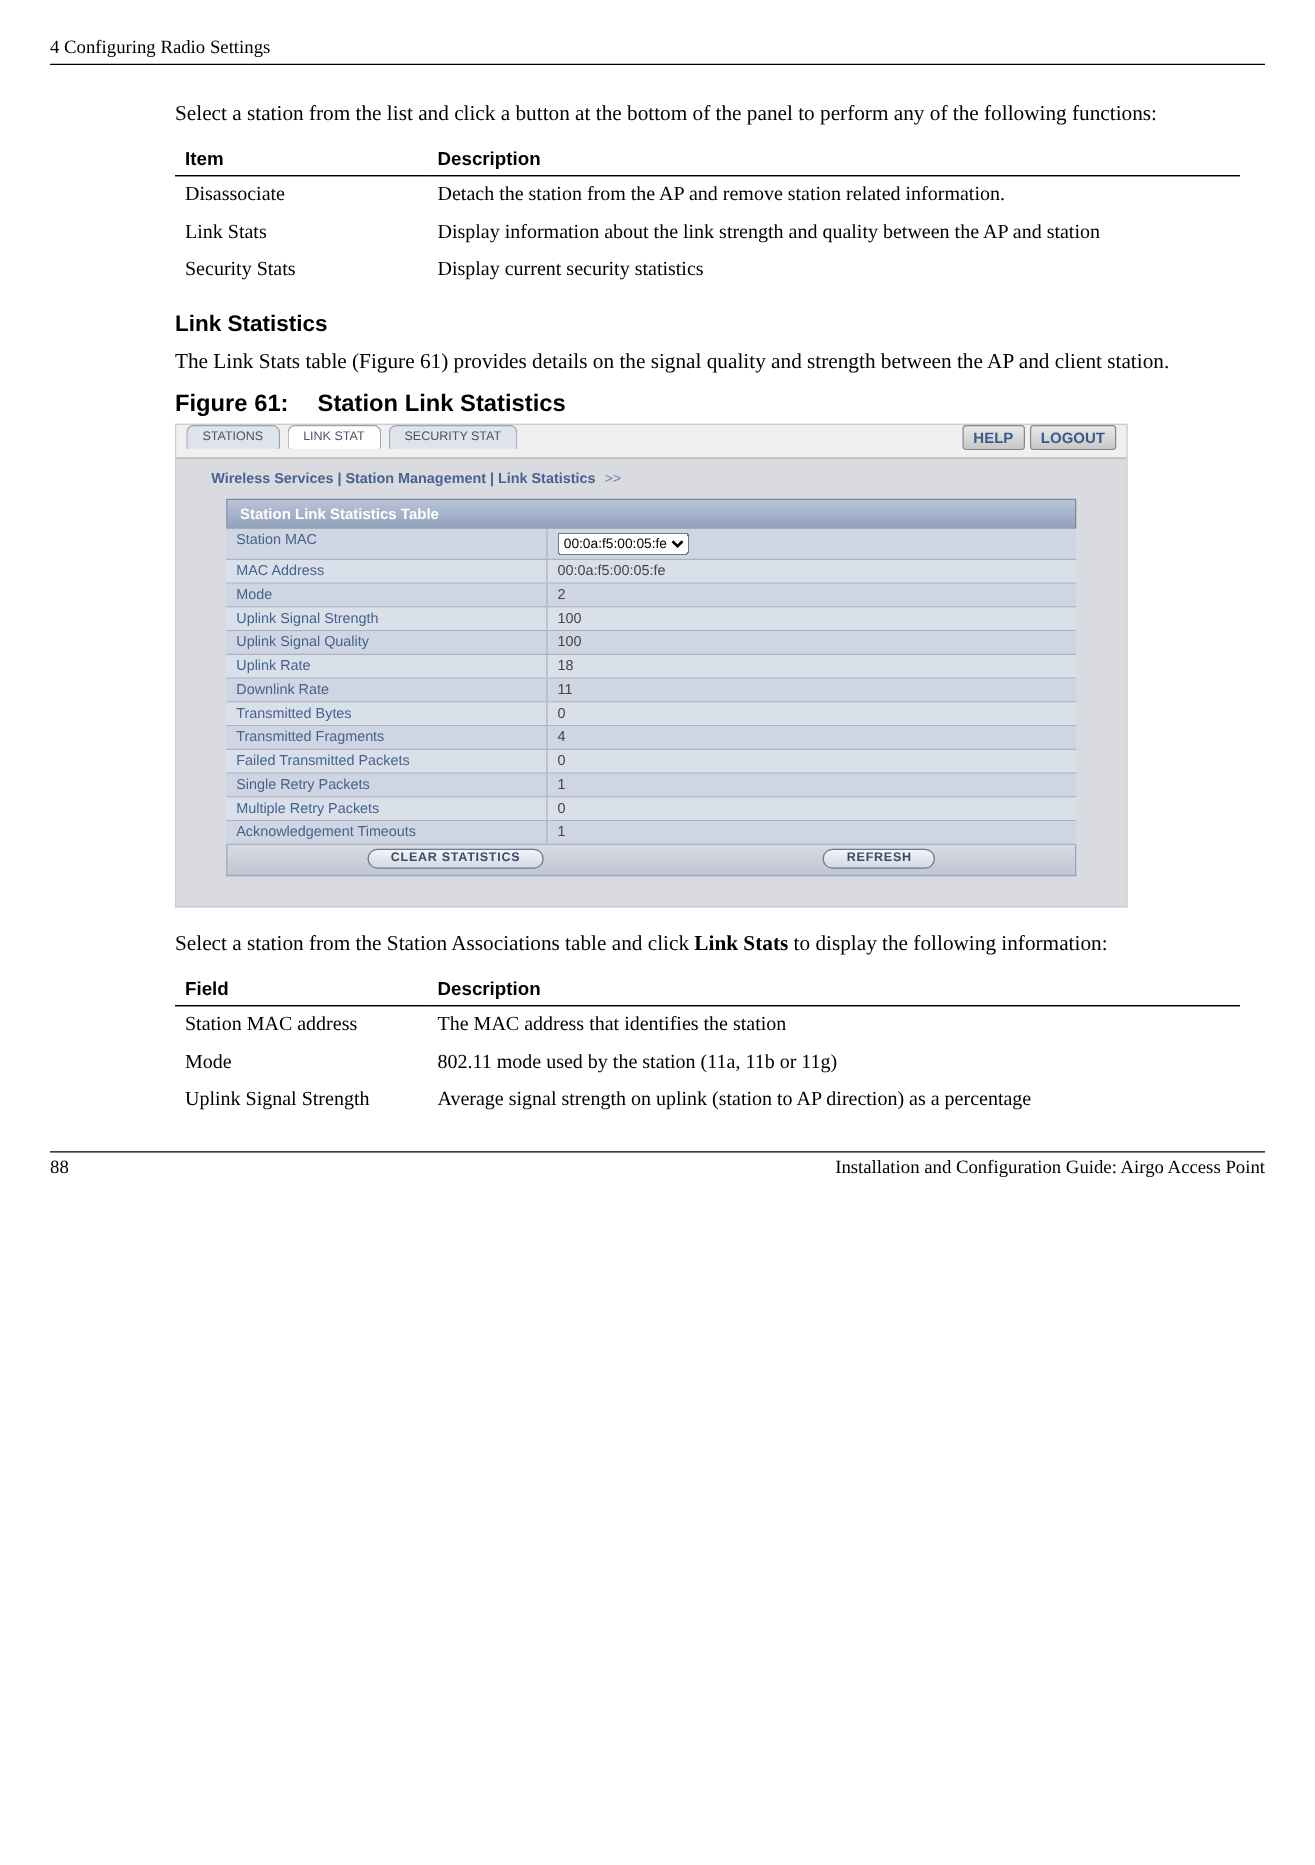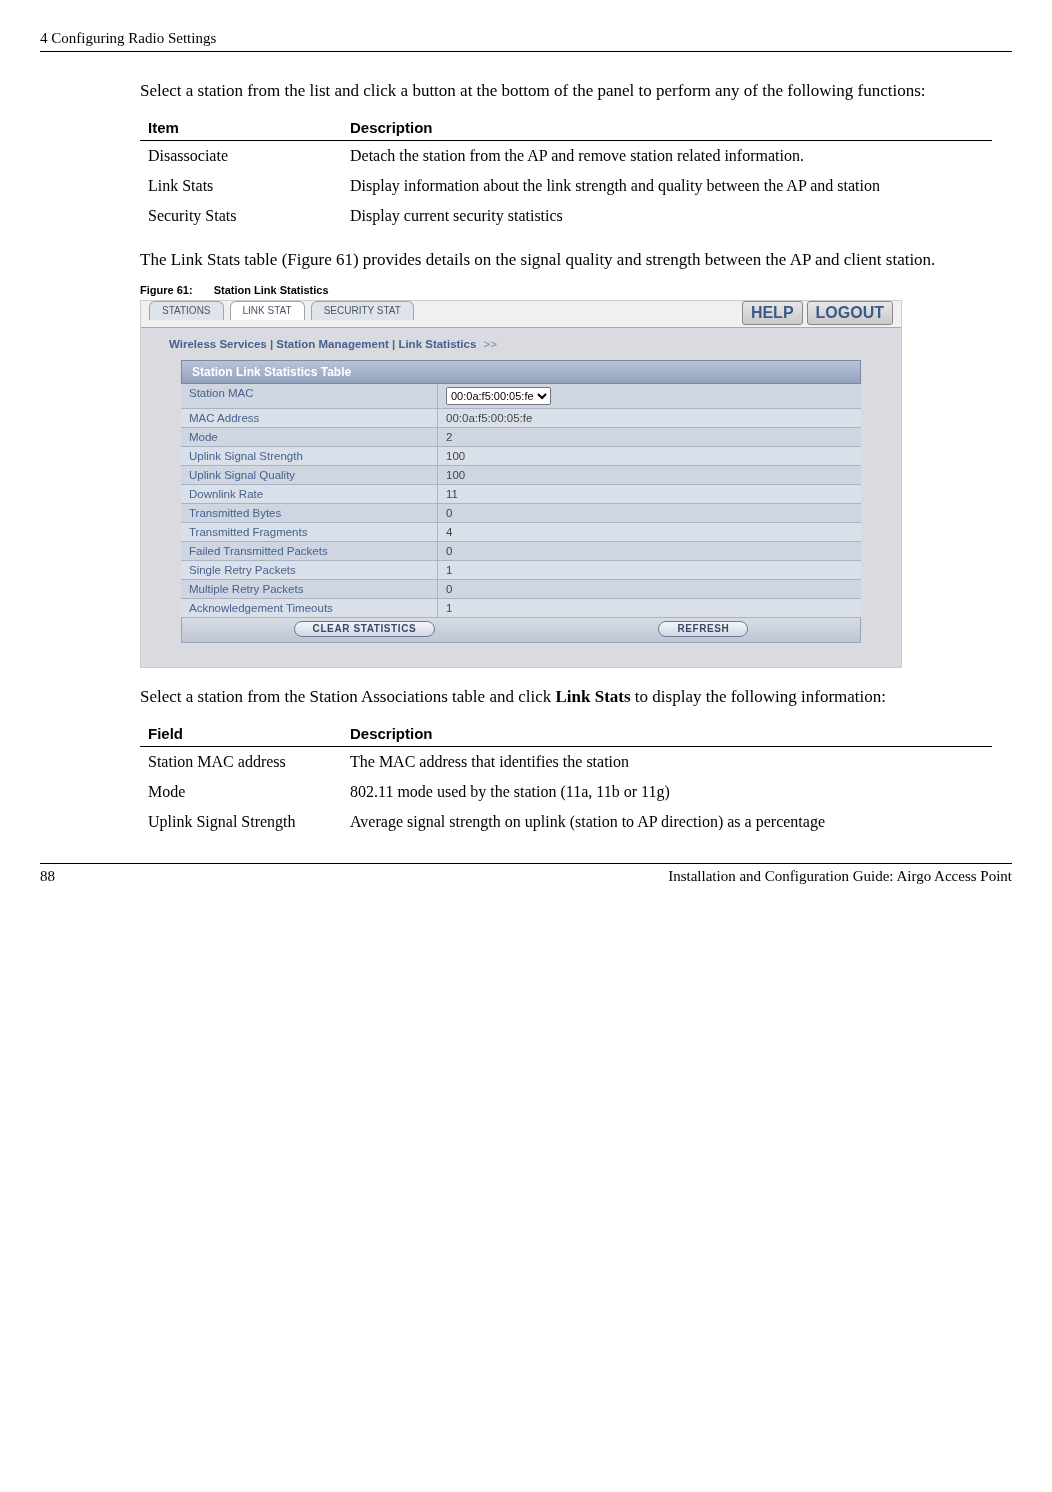--- a/index.html
+++ b/index.html
@@ -54,21 +54,21 @@
   }
   h2.subheading {
     font-family: Arial, sans-serif;
     font-weight: bold;
     font-size: 18px;
     margin: 16px 0 4px 0;
   }
   .figure-label {
     font-family: Arial, sans-serif;
     font-weight: bold;
-    font-size: 11px;
+    font-size: 19px;
     margin: 6px 0 4px 0;
   }
   .figure-title {
     font-weight: bold;
     margin-left: 18px;
   }
   .bold-inline {
     font-weight: bold;
   }
   .page-footer {
@@ -113,21 +113,21 @@
   .ui-right-btns {
     margin-left: auto;
     display: flex;
     gap: 4px;
   }
   .ui-btn-small {
     background: linear-gradient(#e8e8e8,#c8c8c8);
     border: 1px solid #888;
     border-radius: 3px;
     padding: 2px 8px;
-    font-size: 16px;
+    font-size: 12px;
     color: #3a5a8a;
     font-weight: bold;
   }
   .ui-breadcrumb {
     color: #46628f;
     font-weight: bold;
     font-size: 11.5px;
     padding: 10px 0 10px 28px;
   }
   .ui-breadcrumb .arr {
@@ -226,20 +226,21 @@
         <td>Link Stats</td>
         <td>Display information about the link strength and quality between the AP and station</td>
       </tr>
       <tr>
         <td>Security Stats</td>
         <td>Display current security statistics</td>
       </tr>
     </tbody>
   </table>
 
+  <h2 class="subheading">Link Statistics</h2>
 
   <p class="body-text">The Link Stats table (Figure 61) provides details on the signal quality and strength between the AP and client station.</p>
 
   <div class="figure-label">
     <span>Figure 61:</span>
     <span class="figure-title">Station Link Statistics</span>
   </div>
 
   <div class="ui-shot">
     <div class="ui-tabs">
@@ -279,20 +280,24 @@
       </div>
       <div class="stats-row">
         <div class="stats-cell-label">Uplink Signal Strength</div>
         <div class="stats-cell-value">100</div>
       </div>
       <div class="stats-row">
         <div class="stats-cell-label">Uplink Signal Quality</div>
         <div class="stats-cell-value">100</div>
       </div>
       <div class="stats-row">
+        <div class="stats-cell-label">Uplink Rate</div>
+        <div class="stats-cell-value">18</div>
+      </div>
+      <div class="stats-row">
         <div class="stats-cell-label">Downlink Rate</div>
         <div class="stats-cell-value">11</div>
       </div>
       <div class="stats-row">
         <div class="stats-cell-label">Transmitted Bytes</div>
         <div class="stats-cell-value">0</div>
       </div>
       <div class="stats-row">
         <div class="stats-cell-label">Transmitted Fragments</div>
         <div class="stats-cell-value">4</div>

